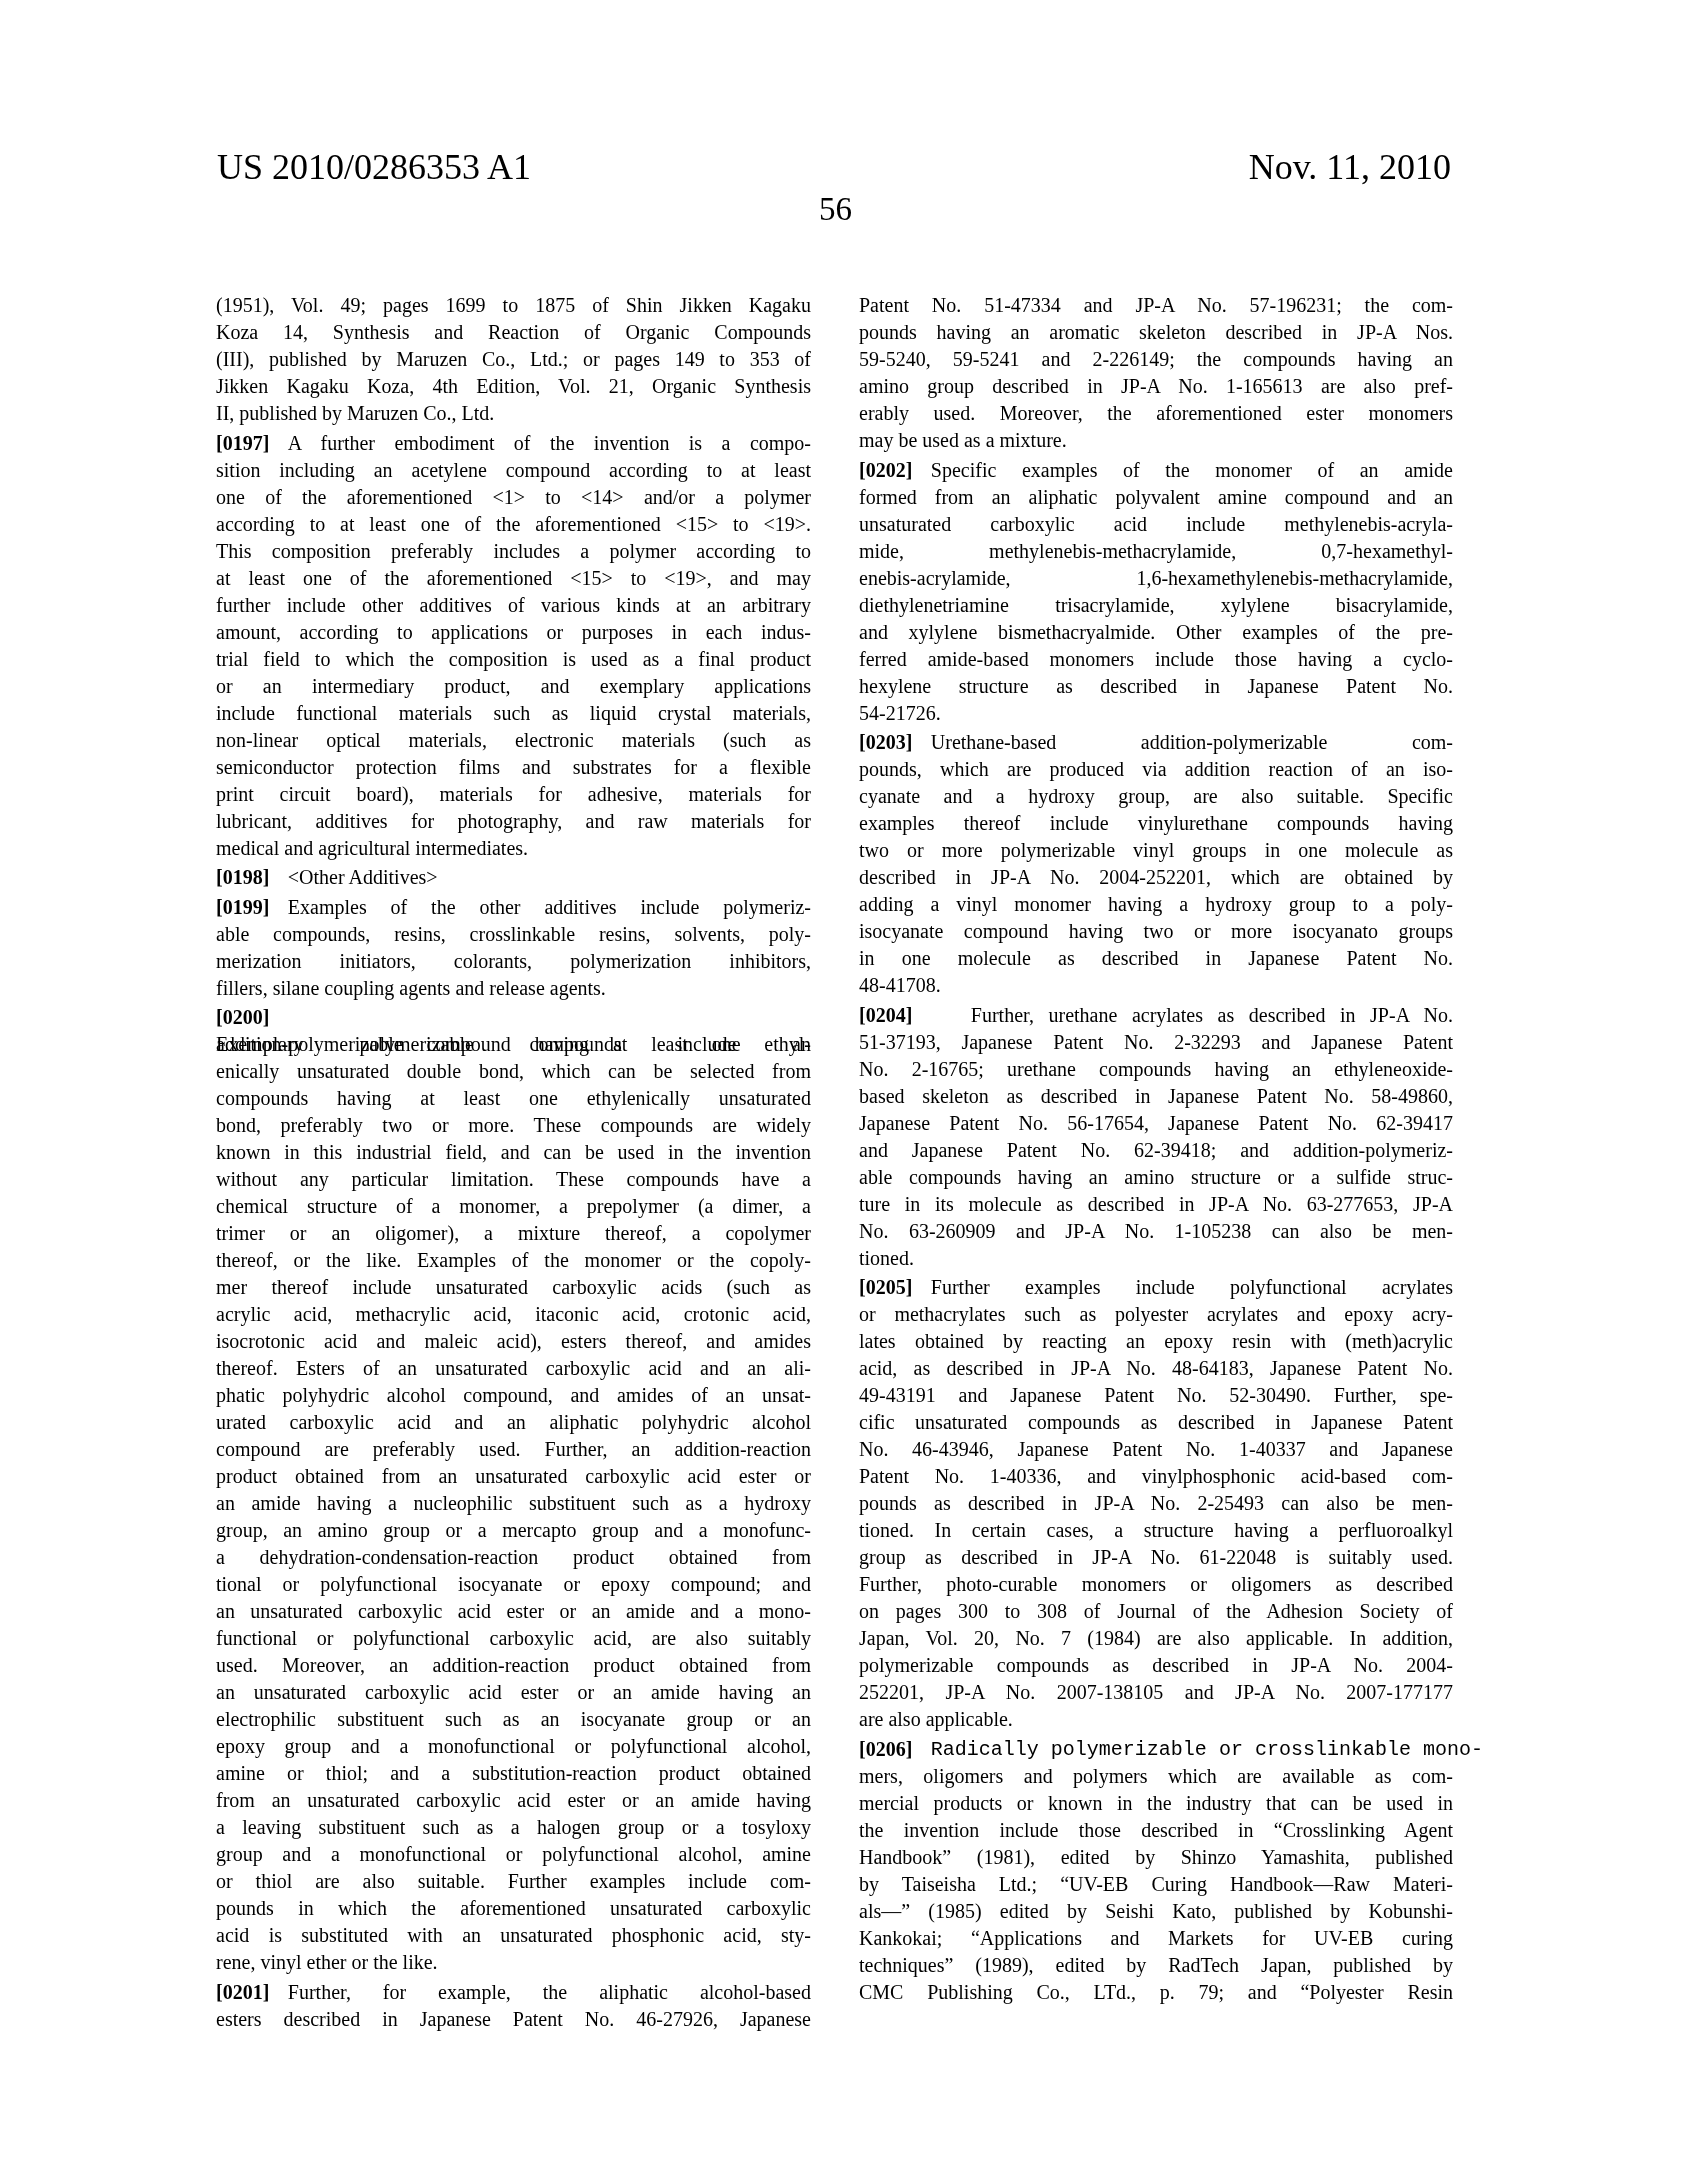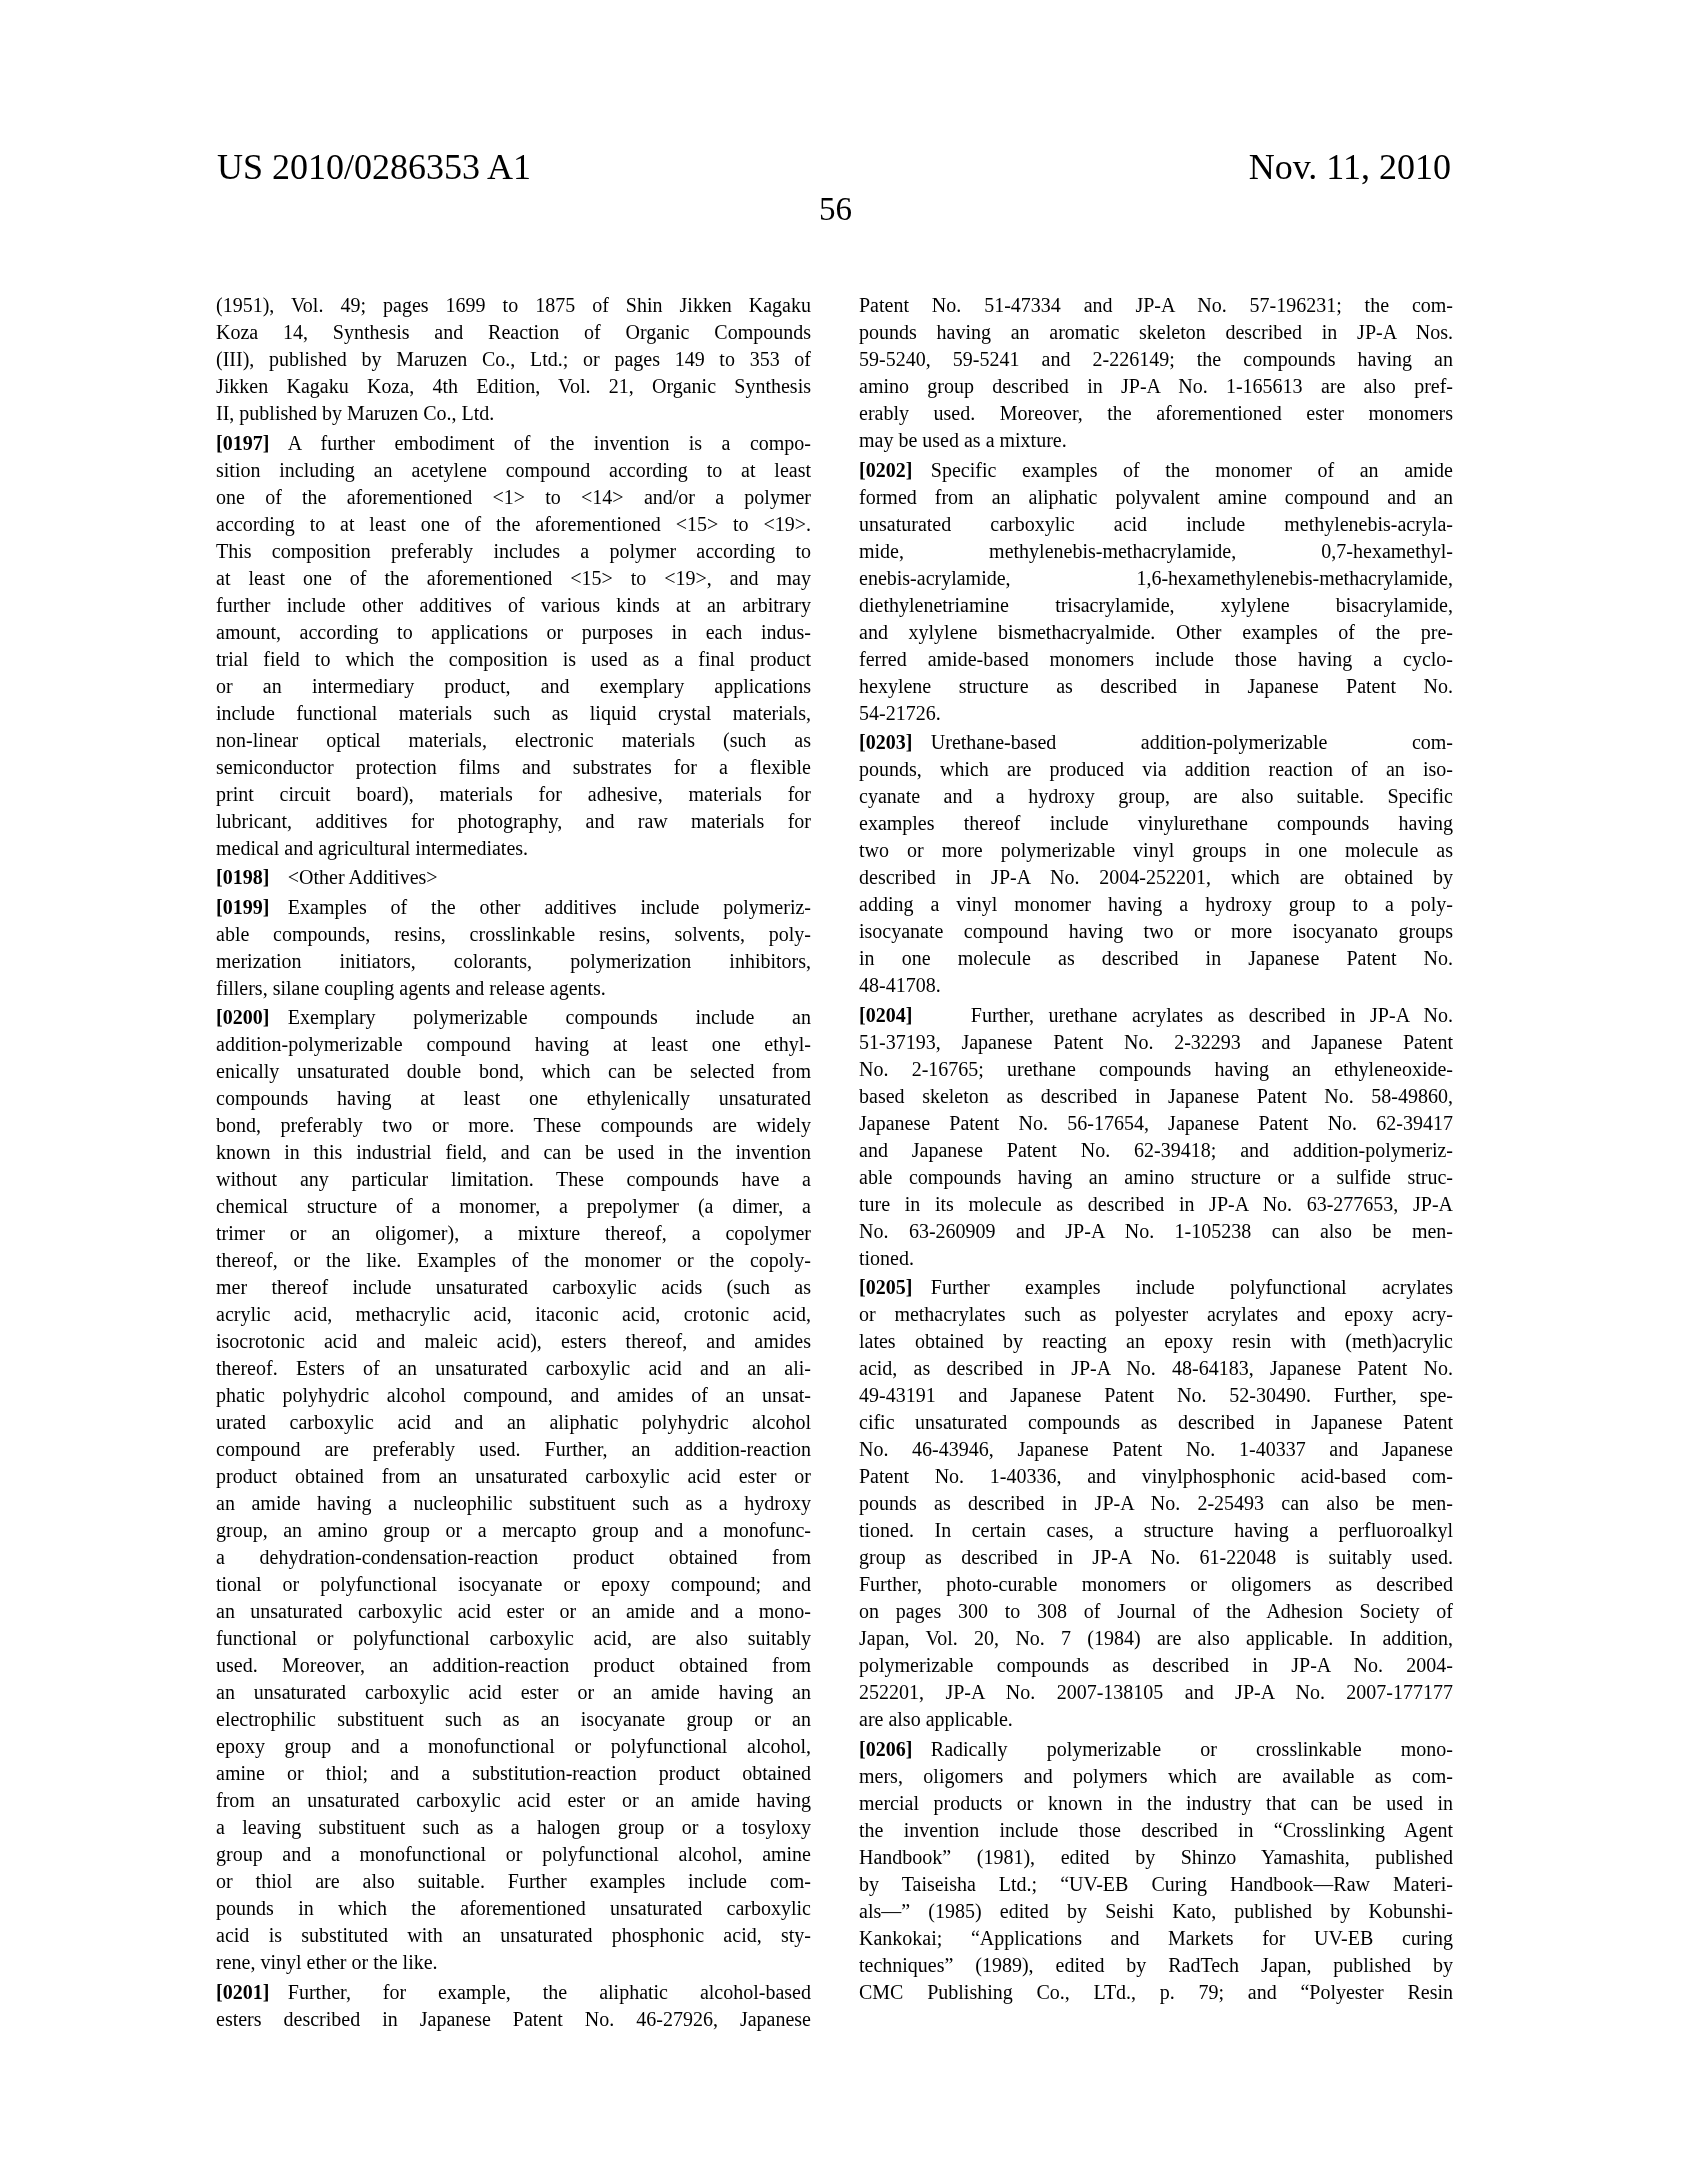--- a/index.html
+++ b/index.html
@@ -63,21 +63,21 @@
     <div class="para">
       <span class="ln" style="display: flex; white-space: nowrap;">
         <span class="pnum">[0199]</span>
         <span style="flex: 1 1 0%; text-align: justify; text-align-last: justify;">Examples of the other additives include polymeriz-</span>
       </span>
       <span class="ln">able compounds, resins, crosslinkable resins, solvents, poly-</span>
       <span class="ln">merization initiators, colorants, polymerization inhibitors,</span>
       <span class="ln last">fillers, silane coupling agents and release agents.</span>
     </div>
     <div class="para">
-      <span class="ln" style="display: flex; white-space: nowrap;">
+      <span class="ln" style="display: flex; white-space: nowrap; flex-direction: column;">
         <span class="pnum">[0200]</span>
         <span style="flex: 1 1 0%; text-align: justify; text-align-last: justify;">Exemplary polymerizable compounds include an</span>
       </span>
       <span class="ln">addition-polymerizable compound having at least one ethyl-</span>
       <span class="ln">enically unsaturated double bond, which can be selected from</span>
       <span class="ln">compounds having at least one ethylenically unsaturated</span>
       <span class="ln">bond, preferably two or more. These compounds are widely</span>
       <span class="ln">known in this industrial field, and can be used in the invention</span>
       <span class="ln">without any particular limitation. These compounds have a</span>
       <span class="ln">chemical structure of a monomer, a prepolymer (a dimer, a</span>
@@ -190,21 +190,21 @@
       <span class="ln">Further, photo-curable monomers or oligomers as described</span>
       <span class="ln">on pages 300 to 308 of Journal of the Adhesion Society of</span>
       <span class="ln">Japan, Vol. 20, No. 7 (1984) are also applicable. In addition,</span>
       <span class="ln">polymerizable compounds as described in JP-A No. 2004-</span>
       <span class="ln">252201, JP-A No. 2007-138105 and JP-A No. 2007-177177</span>
       <span class="ln last">are also applicable.</span>
     </div>
     <div class="para">
       <span class="ln" style="display: flex; white-space: nowrap;">
         <span class="pnum">[0206]</span>
-        <span style="flex: 1 1 0%; text-align: justify; text-align-last: justify;">Radically polymerizable or crosslinkable mono-</span>
+        <span style="flex: 1 1 0%; text-align: justify; text-align-last: justify; font-family: Liberation Mono, monospace;">Radically polymerizable or crosslinkable mono-</span>
       </span>
       <span class="ln">mers, oligomers and polymers which are available as com-</span>
       <span class="ln">mercial products or known in the industry that can be used in</span>
       <span class="ln">the invention include those described in “Crosslinking Agent</span>
       <span class="ln">Handbook” (1981), edited by Shinzo Yamashita, published</span>
       <span class="ln">by Taiseisha Ltd.; “UV-EB Curing Handbook—Raw Materi-</span>
       <span class="ln">als—” (1985) edited by Seishi Kato, published by Kobunshi-</span>
       <span class="ln">Kankokai; “Applications and Markets for UV-EB curing</span>
       <span class="ln">techniques” (1989), edited by RadTech Japan, published by</span>
       <span class="ln">CMC Publishing Co., LTd., p. 79; and “Polyester Resin</span>

